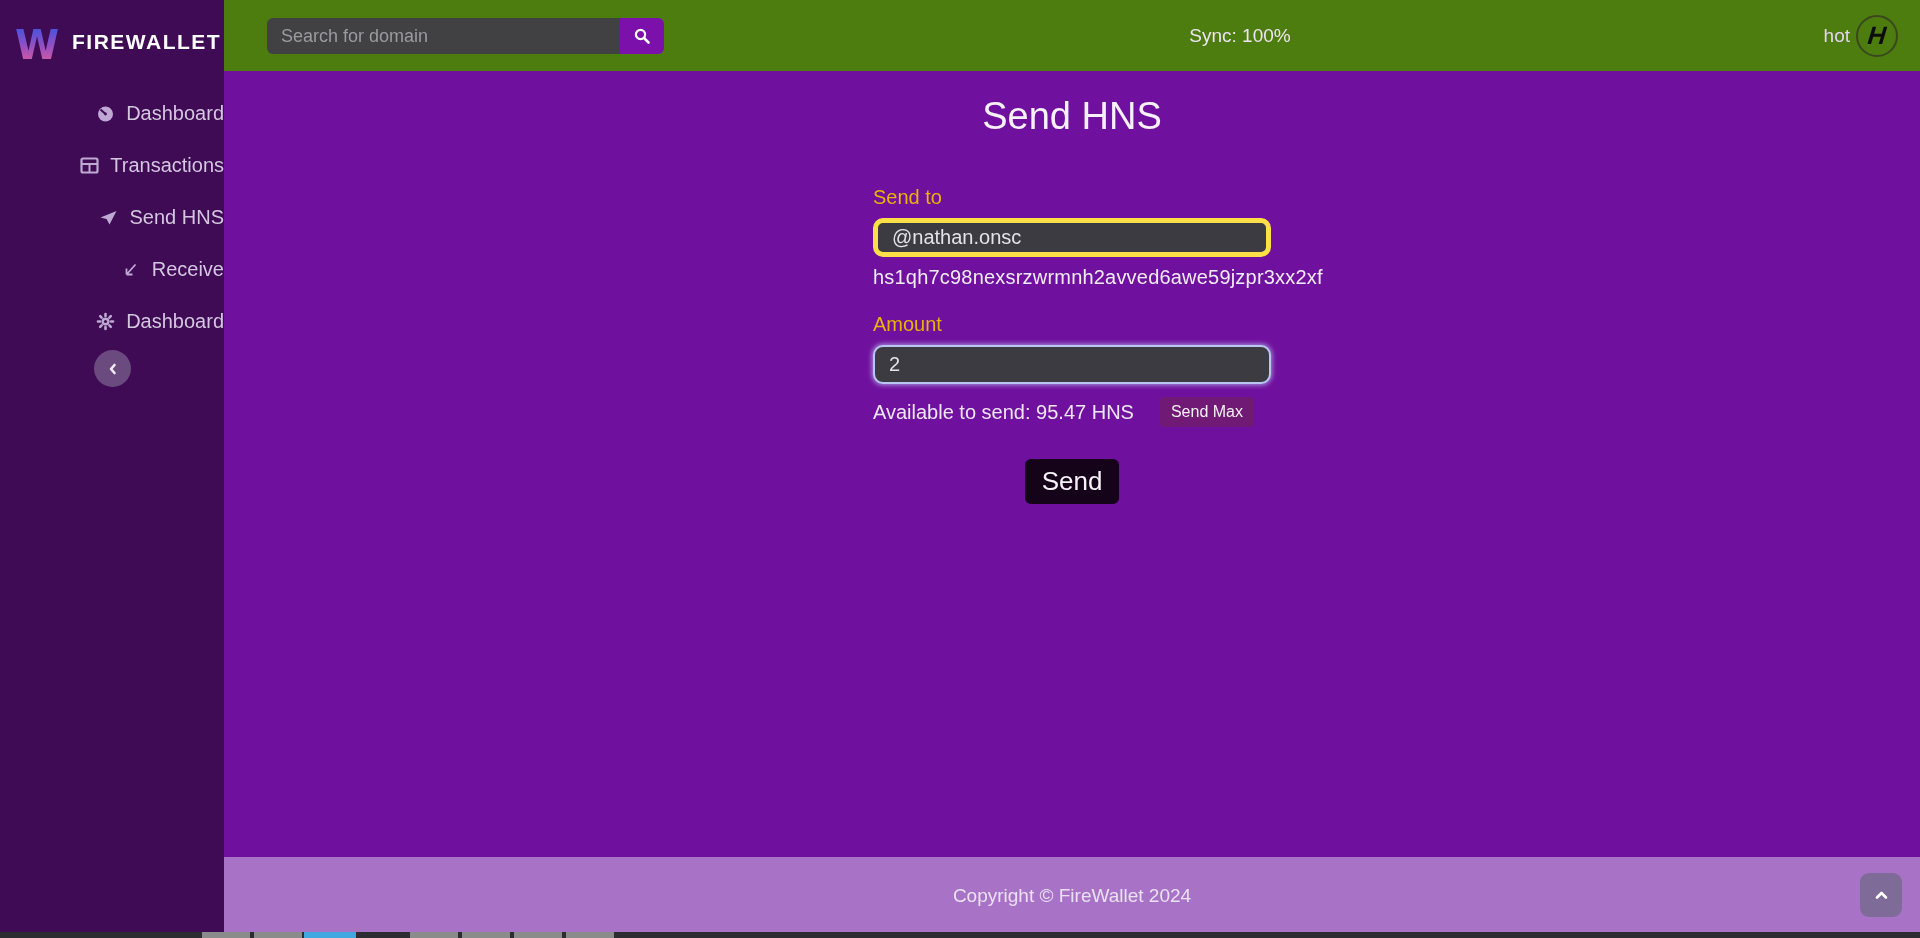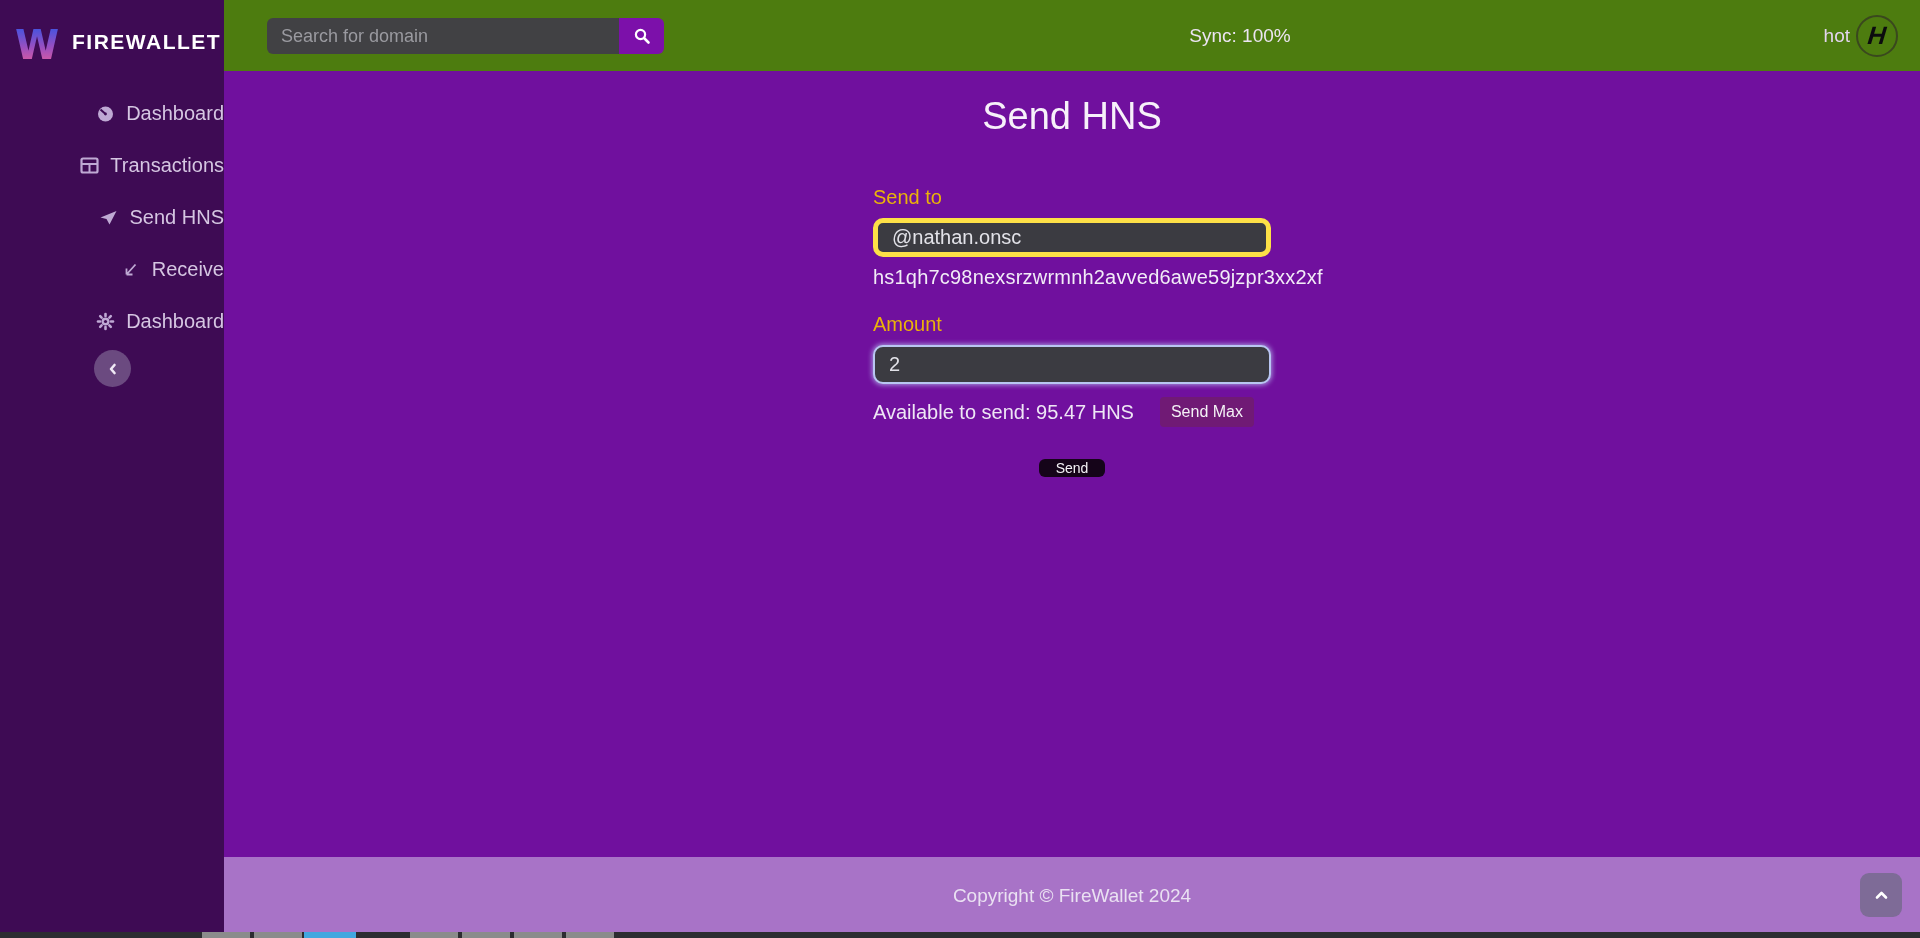--- a/index.html
+++ b/index.html
@@ -34,21 +34,21 @@
   .field-label { display:block; color:#eab308; font-size:20px; margin-bottom:9px; }
   .text-input { width:398px; height:39px; background:#3b3b41; border:5px solid #fde047; border-radius:10px; color:#e2e2e8; font-size:20px; padding:0 14px; outline:none; }
   .text-input.focused { border:2px solid #b9c6f2; box-shadow:0 0 5px 1px rgba(185,198,242,0.75); }
   .resolved-address { margin-top:9px; color:#f2ecf7; font-size:20px; letter-spacing:0.2px; }
   .amount-label { margin-top:24px; }
   .avail-row { margin-top:13px; display:flex; align-items:center; }
   .avail-text { color:#eee6f5; font-size:20px; }
   .dark-btn { background:#701a75; color:#f4f2f6; border:none; cursor:pointer; }
   .sendmax-btn { margin-left:26px; font-size:16px; padding:6px 11px; border-radius:4px; }
   .send-row { margin-top:32px; text-align:center; }
-  .send-btn { font-size:14px; padding:1px 17px; border-radius:6px; background:#150419; }
+  .send-btn { font-size:26px; padding:7px 17px; border-radius:6px; background:#150419; }
 
   
   .footer { position:absolute; left:224px; top:857px; width:1696px; height:75px; background:#a873c7; }
   .copyright { position:absolute; left:0; width:100%; top:28px; text-align:center; color:#eae1f2; font-size:19px; }
   .scrolltop-btn { position:absolute; right:18px; top:16px; width:42px; height:44px; border-radius:9px; background:#7e6b97; border:none; cursor:pointer; display:flex; align-items:center; justify-content:center; }
 
   
   .taskbar { position:absolute; left:0; top:932px; width:1920px; height:6px; background:#2d2d31; z-index:6; }
   .tb-seg { position:absolute; top:0; height:6px; cursor:pointer; }
   .tb-gray { background:#8b8b8b; }

